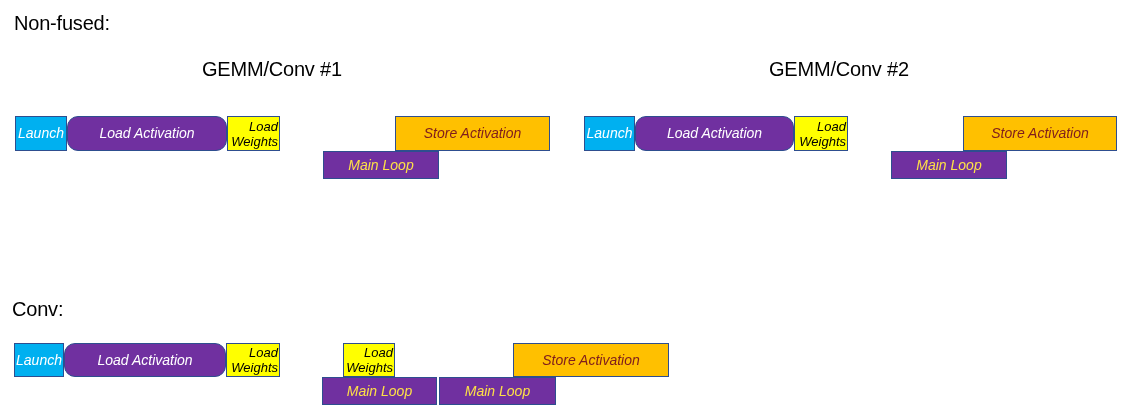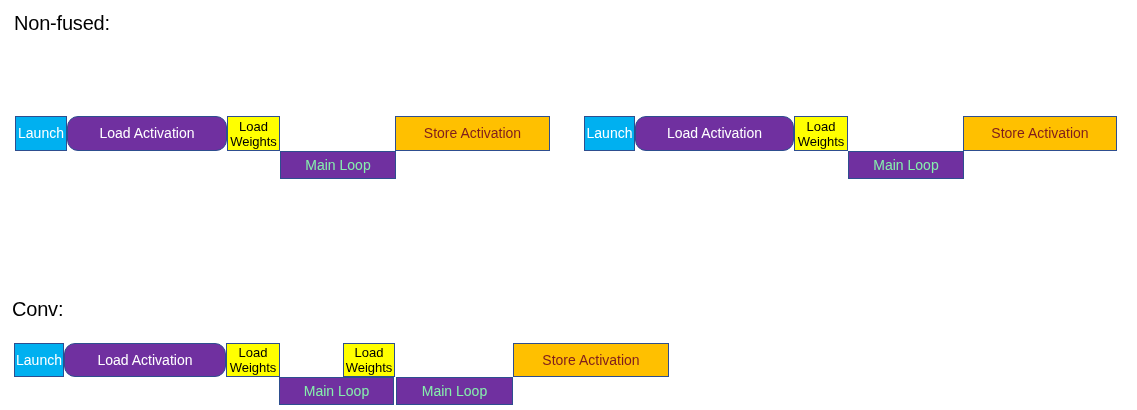--- a/index.html
+++ b/index.html
@@ -25,38 +25,41 @@
     white-space: nowrap;
     letter-spacing: -0.2px;
   }
   .bar {
     position: absolute;
     box-sizing: border-box;
     border: 1.5px solid var(--outline, #2E4E8F);
     display: flex;
     align-items: center;
     justify-content: center;
-    text-align: center;
+    text-align: right;
     font-size: 14px;
     line-height: 15px;
     overflow: hidden;
+    font-style: italic;
   }
   .launch { background: var(--launch, #00B0F0); color: #ffffff; }
   .load-activation { background: var(--activation_loop, #7030A0); color: #ffffff; border-radius: 11px; }
-  .main-loop { background: var(--activation_loop, #7030A0); color: #86efac; }
+  .main-loop { background: var(--activation_loop, #7030A0); color: #fde047; margin-left: 43px; }
   .load-weights { background: var(--weights, #FFFF00); color: #000000; font-size: 13px; line-height: 15px; padding: 0 1px; }
   .store-activation { background: var(--store, #FFC000); color: #7f1d1d; }
 </style>
 </head>
 <body>
 
 <div class="canvas">
 
   <div class="section-label" style="left:14px; top:12px;">Non-fused:</div>
 
+  <div class="group-title" style="left:202px; top:58px;">GEMM/Conv #1</div>
+  <div class="group-title" style="left:769px; top:58px;">GEMM/Conv #2</div>
 
   <div class="bar launch" style="left:15px; top:116px; width:52px; height:35px;">Launch</div>
   <div class="bar load-activation" style="left:67px; top:116px; width:160px; height:35px;">Load Activation</div>
   <div class="bar load-weights" style="left:227px; top:116px; width:53px; height:35px;">Load Weights</div>
   <div class="bar main-loop" style="left:280px; top:151px; width:116px; height:28px;">Main Loop</div>
   <div class="bar store-activation" style="left:395px; top:116px; width:155px; height:35px;">Store Activation</div>
 
   <div class="bar launch" style="left:584px; top:116px; width:51px; height:35px;">Launch</div>
   <div class="bar load-activation" style="left:635px; top:116px; width:159px; height:35px;">Load Activation</div>
   <div class="bar load-weights" style="left:794px; top:116px; width:54px; height:35px;">Load Weights</div>

